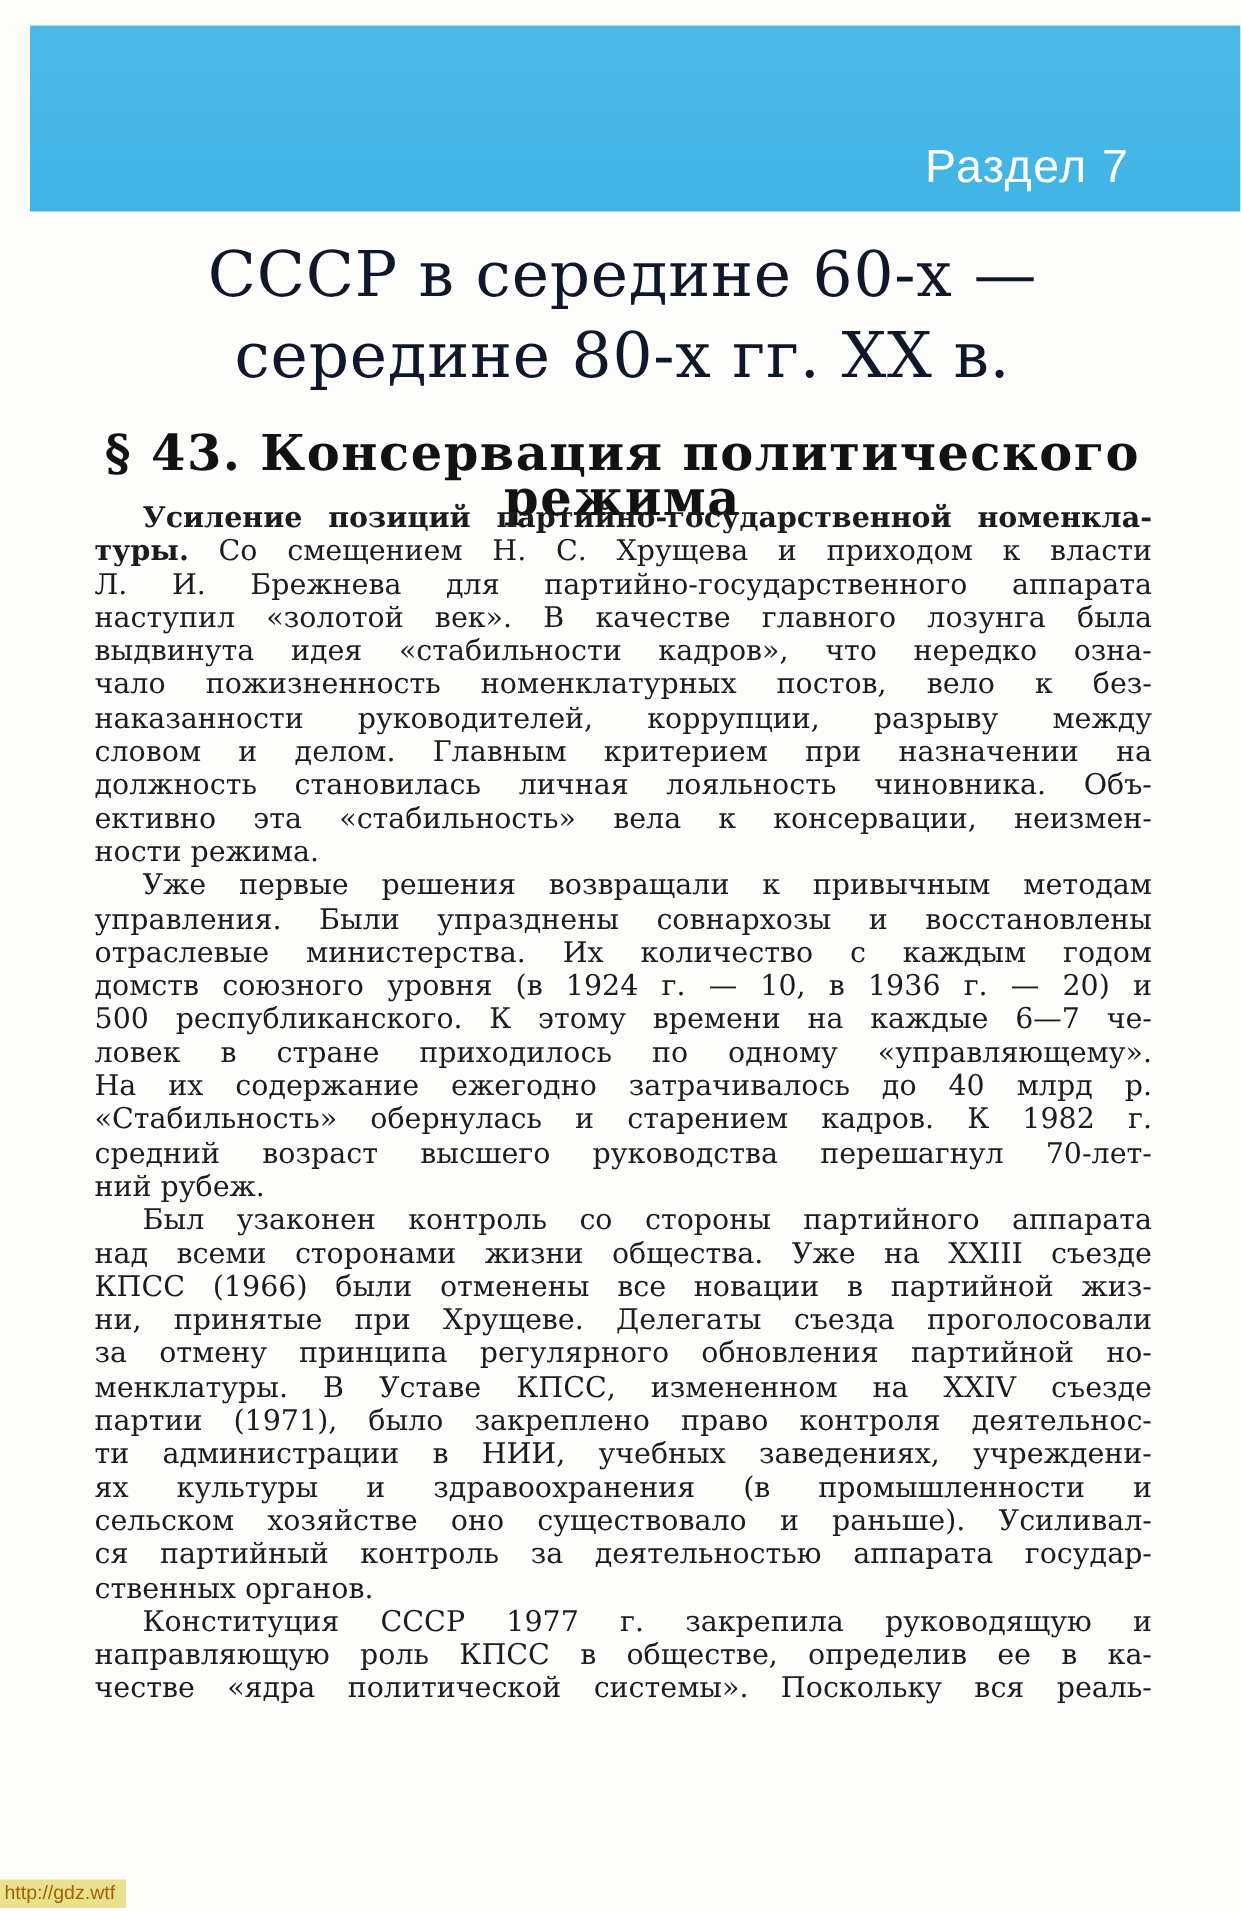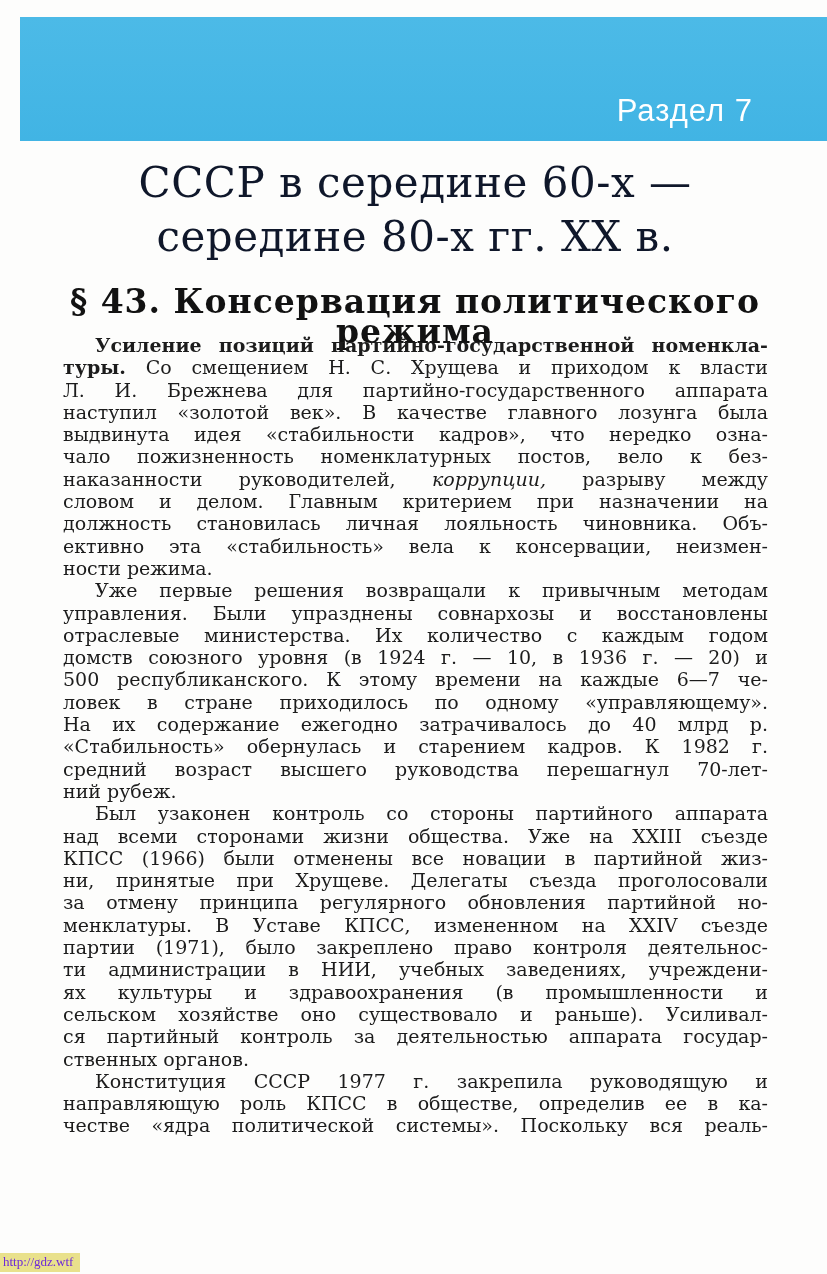--- a/index.html
+++ b/index.html
@@ -44,27 +44,27 @@
   .body-text {
     position:absolute; left:63px; top:334px; width:705px;
     font-size:19px; line-height:22.3px;
     color:#1c1c1c;
   }
   .para { margin:0; }
   .line { text-align:justify; text-align-last:justify; }
   .line.lastline { text-align-last:left; }
   .line.firstline { text-indent:32px; }
   .seg.bold { font-weight:bold; }
-  .seg.italic { font-style:italic; }
+  .seg.italic { }
   
   .watermark {
     position:absolute; left:0; bottom:2px;
     background:#e9e18c;
-    color:#6d28d9;
-    font-family:Liberation Serif, serif;
+    color:#a16207;
+    font-family:Liberation Sans, sans-serif;
     font-size:13px; line-height:16px;
     padding:1px 7px 2px 3px;
   }
 </style>
 </head>
 <body>
 
 <div class="page">
 
   <div class="band" style="background: linear-gradient(rgb(76, 186, 231), rgb(65, 180, 228));">

